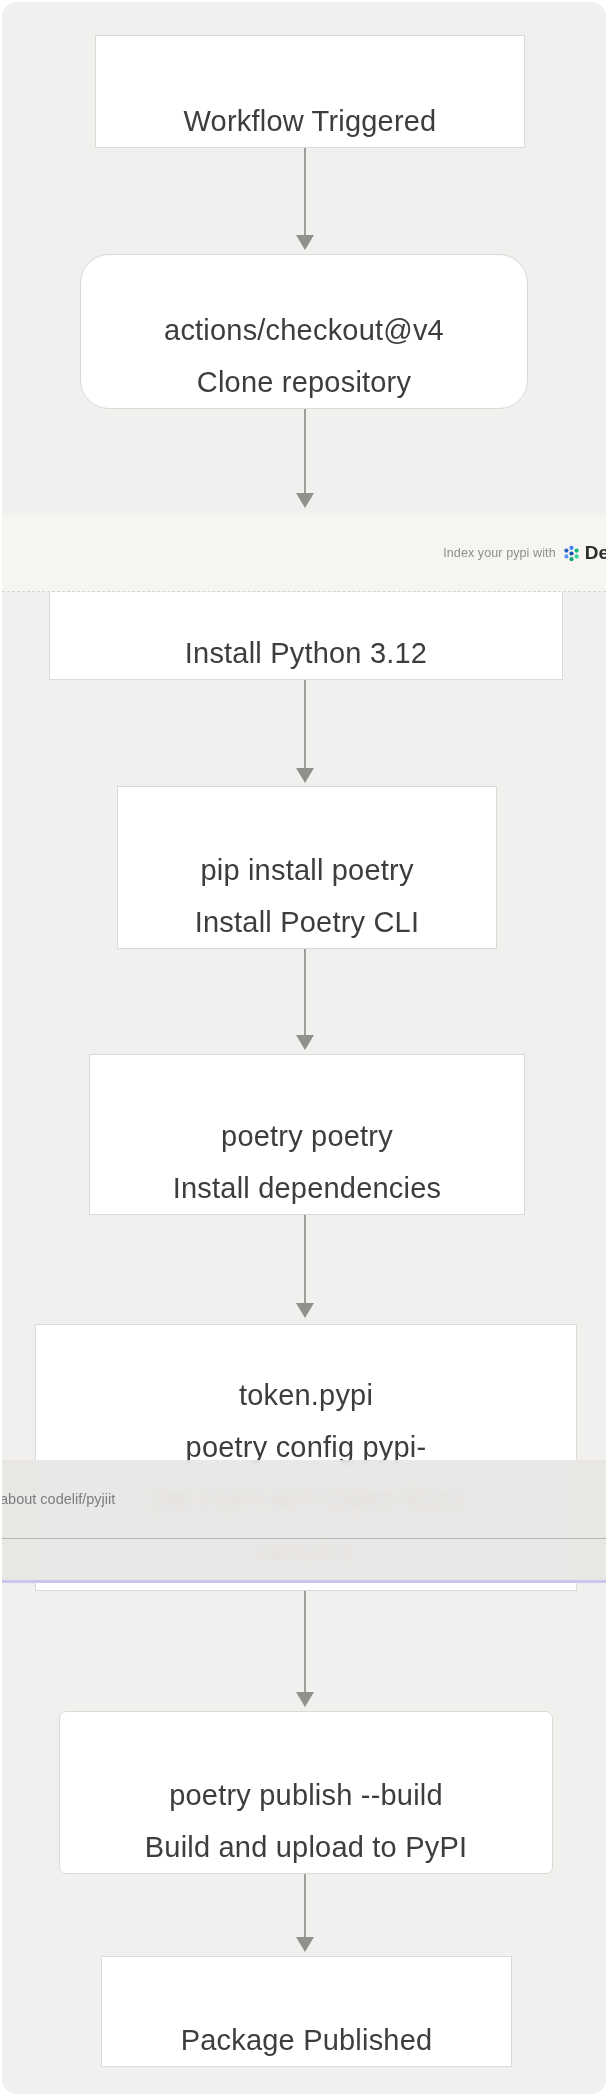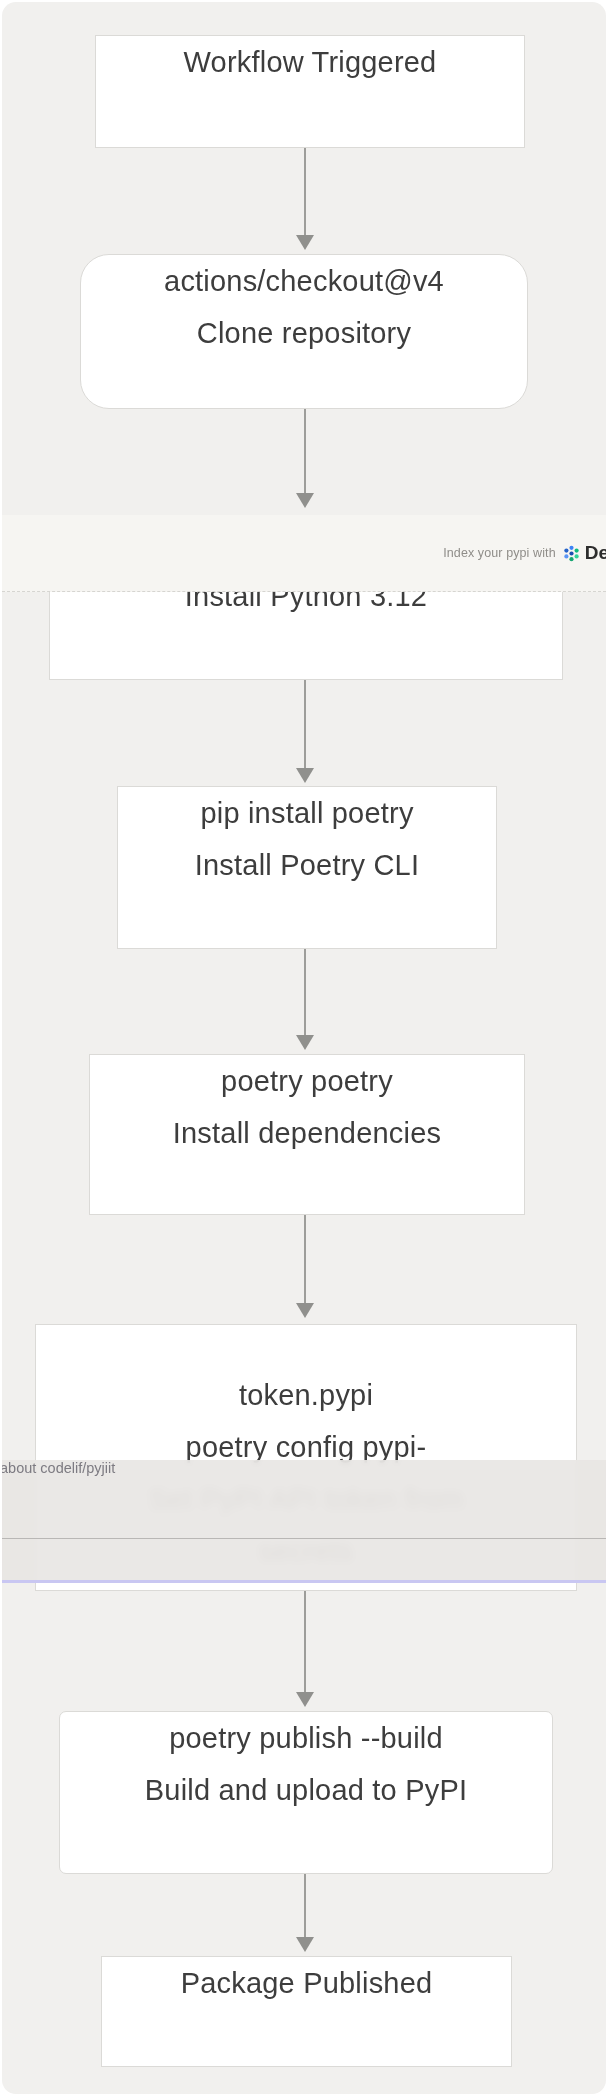--- a/index.html
+++ b/index.html
@@ -10,21 +10,21 @@
   }
   
   .card{
     position:absolute;left:2px;top:2px;width:604px;height:2092px;
     background:#f1f0ee;border-radius:14px;overflow:hidden;
   }
   
   .node{
     position:absolute;background:#ffffff;border:1.5px solid #dbdad7;
     box-sizing:border-box;display:flex;flex-direction:column;
-    align-items:center;justify-content:flex-start;
+    align-items:center;justify-content:flex-end;
     color:#3d3d3d;font-size:29px;line-height:52px;letter-spacing:.2px;
     text-align:center;z-index:2;
   }
   .node .ln{white-space:nowrap;}
   .node .ln.blurred{filter:blur(3.5px);opacity:.8;color:#8f8d8a;}
   #node-start          {left:93px;  top:33px;   width:430px; height:113px;}
   #node-checkout       {left:78px;  top:252px;  width:448px; height:155px;border-radius:29px;}
   #node-setup-python   {left:47px;  top:567px;  width:514px; height:111px; z-index:1;}
   #node-install-poetry {left:115px; top:784px;  width:380px; height:163px;}
   #node-poetry-install {left:87px;  top:1052px; width:436px; height:161px;}
@@ -53,21 +53,21 @@
   
   .prompt-overlay{
     position:absolute;left:0;top:1458px;width:604px;height:120px;
     background:rgba(231,229,227,0.88);
     backdrop-filter:blur(3px);-webkit-backdrop-filter:blur(3px);
     border-bottom:3px solid #c9c7f2;box-sizing:content-box;
     z-index:6;
   }
   .prompt-overlay .prompt-row{
     position:absolute;left:0;top:0;width:100%;height:78px;
-    display:flex;
+    display:flex;align-items:center;
   }
   .prompt-overlay .prompt-text{
     color:#7d7b82;font-size:14.5px;margin-left:-2px;white-space:nowrap;
   }
   .prompt-overlay .divider{
     position:absolute;left:0;top:78px;width:100%;height:1px;background:#b9b7b5;
   }
 </style>
 </head>
 <body>

